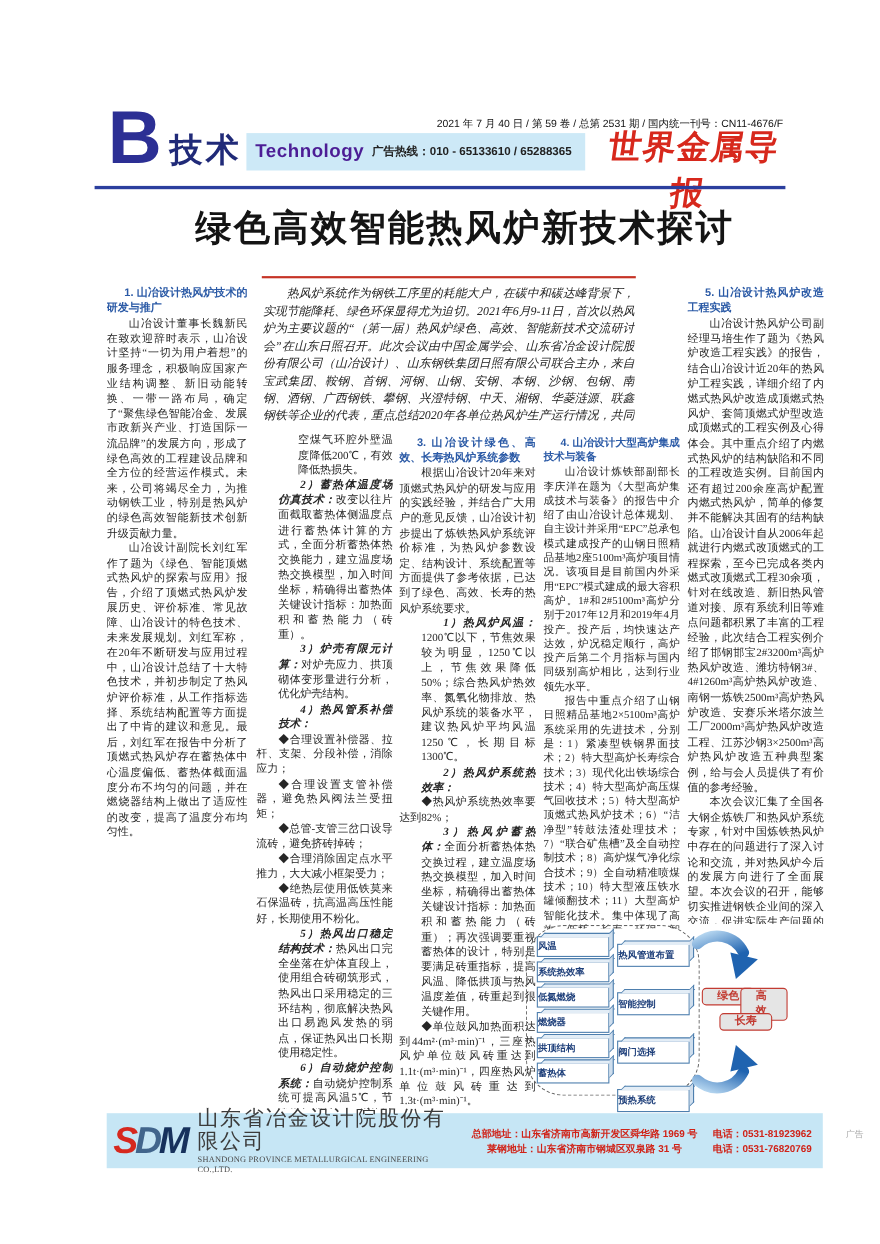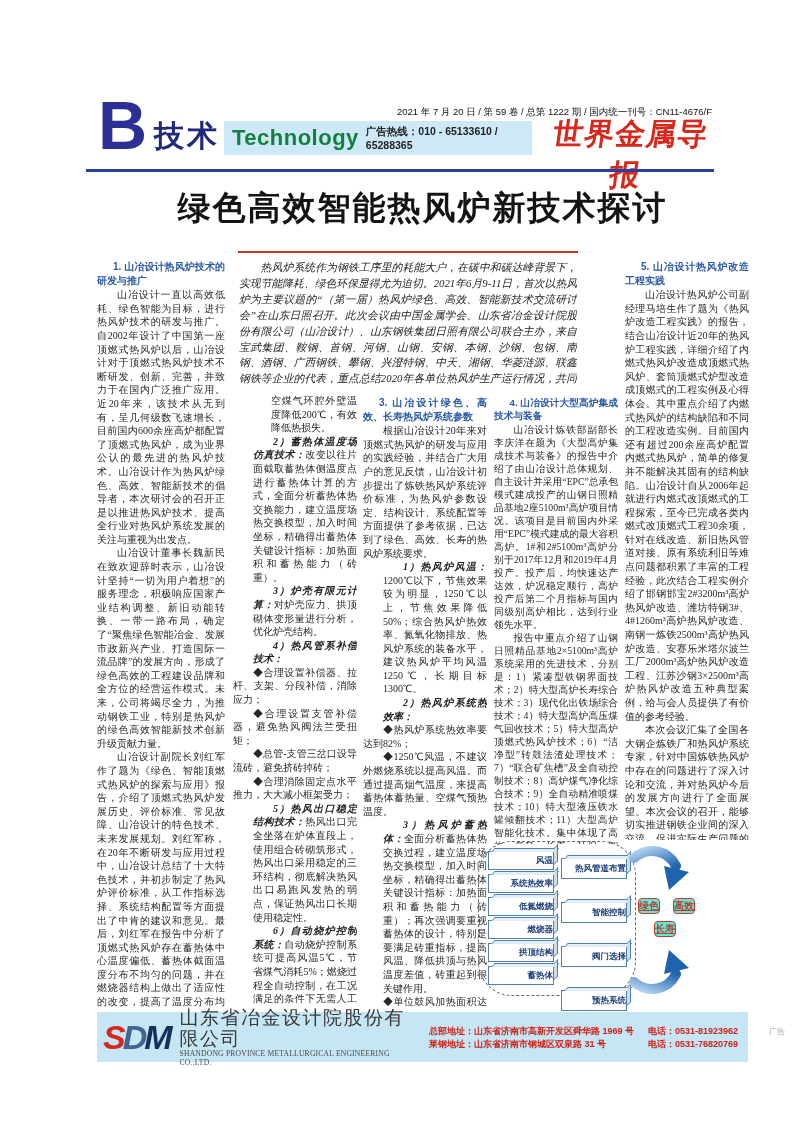--- a/index.html
+++ b/index.html
@@ -8,22 +8,22 @@
 
   
   .b-letter{position:absolute;left:98px;top:92px;font-family:"Liberation Sans",sans-serif;
             font-weight:900;font-size:68px;line-height:66px;color:#2c2f94;}
   .section-cn{position:absolute;left:154px;top:116px;font-family:"Liberation Sans",sans-serif;
             font-weight:900;font-size:30px;color:#202a78;letter-spacing:3px;}
   .dateline{position:absolute;top:106px;right:88px;font-family:"Liberation Sans",sans-serif;
             font-size:9.5px;color:#111;}
   .tech-bar{position:absolute;left:224px;top:121px;width:308px;height:34px;background:#cde9f7;
             display:flex;align-items:center;padding:0 8px;box-sizing:border-box;gap:7px;}
-  .tech-word{font-family:"Liberation Sans",sans-serif;font-weight:700;font-size:22px;
-            color:#15803d;letter-spacing:0.5px;}
+  .tech-word{font-family:"Liberation Sans",sans-serif;font-weight:700;font-size:17px;
+            color:#4c1d95;letter-spacing:0.5px;}
   .hotline{font-family:"Liberation Sans",sans-serif;font-weight:700;font-size:10.5px;color:#222;}
   .paper-logo{position:absolute;left:540px;top:114px;width:176px;text-align:center;
             font-weight:900;font-size:30px;color:#d7281c;transform:skewX(-8deg);
             letter-spacing:1px;font-family:"Liberation Serif",serif;}
   .blue-rule{position:absolute;left:86px;top:169px;width:628px;height:3px;background:#2b3f9e;}
 
   
   .headline{position:absolute;left:97px;top:186px;width:651px;margin:0;text-align:center;
             font-weight:900;font-size:33px;line-height:44px;color:#141414;letter-spacing:2px;}
   .red-rule{position:absolute;left:238px;top:251px;width:340px;height:2px;background:#c63426;}
@@ -49,107 +49,106 @@
   .k-b{text-indent:2em;}
 
   
   .diagram{position:absolute;left:476px;top:836px;width:240px;height:172px;}
   .furnace{position:absolute;left:2px;top:5px;width:156px;height:153px;
            border:1.6px dashed #666;border-radius:34px;}
   .dcol{position:absolute;display:flex;flex-direction:column;}
   .dleft{left:12px;top:15px;width:66px;gap:4px;}
   .dright{left:85px;top:22px;width:66px;gap:23px;}
   .box3d{position:relative;height:17px;background:#fff;border:1px solid #4e7fae;
-         display:flex;align-items:center;justify-content:flex-end;
+         display:flex;align-items:center;justify-content:flex-start;
          font-family:"Liberation Sans",sans-serif;font-weight:700;font-size:8.5px;
          color:#1e3f7a;white-space:nowrap;}
   .dright .box3d{height:19px;}
   .box3d::before{content:"";position:absolute;left:2px;top:-4px;width:100%;height:4px;
          background:#e3edf6;border:1px solid #4e7fae;border-bottom:none;box-sizing:border-box;
          transform:skewX(-45deg);transform-origin:0 100%;}
   .box3d::after{content:"";position:absolute;right:-5px;top:-4px;width:4px;height:100%;
          background:#cfdeed;border:1px solid #4e7fae;border-left:none;box-sizing:border-box;
          transform:skewY(-45deg);transform-origin:0 0;}
   .arrow{position:absolute;width:62px;height:48px;}
   .arrow-top{left:152px;top:8px;}
   .arrow-bottom{left:152px;top:112px;transform:scaleY(-1);}
   .pills{position:absolute;left:0;top:0;width:100%;height:100%;}
-  .pill{position:absolute;border:1.5px solid #c23b32;color:#c23b32;background:#5eead4;
+  .pill{position:absolute;border:1.5px solid #c23b32;color:#c23b32;background:#e5e5e5;
         border-radius:4px;font-family:"Liberation Sans",sans-serif;font-weight:700;
-        font-size:10px;line-height:14px;padding:0 0;text-decoration:underline;}
+        font-size:10px;line-height:14px;padding:0 13px;}
   .pill:nth-of-type(1){left:162px;top:62px;}
   .pill:nth-of-type(2){left:197px;top:62px;}
   .pill:nth-of-type(3){left:178px;top:85px;}
 
   
   .ad-label{position:absolute;left:769px;top:1002px;font-size:8px;color:#aaa;
         font-family:"Liberation Sans",sans-serif;margin-top:24px;}
   .footer{position:absolute;left:97px;top:1012px;width:651px;height:50px;background:#c6e6f5;
         display:flex;align-items:center;padding:0 10px 0 6px;box-sizing:border-box;}
   .sdm{display:flex;font-family:"Liberation Sans",sans-serif;font-style:italic;font-weight:900;
         font-size:34px;line-height:34px;letter-spacing:-3px;margin-right:10px;}
   .sdm span:nth-of-type(1){color:#d6281e;}
   .sdm span:nth-of-type(2){color:#41658c;}
   .sdm span:nth-of-type(3){color:#16315c;}
   .company{margin-right:8px;}
   .company-cn{font-family:"Liberation Sans",sans-serif;font-weight:400;font-size:19px;
         line-height:21px;color:#3b3b3b;letter-spacing:1.5px;}
   .company-en{font-size:7.6px;line-height:9px;color:#4a4a4a;letter-spacing:0.2px;}
   .contact{margin-left:auto;display:grid;grid-template-columns:auto auto;column-gap:14px;
         row-gap:3px;font-family:"Liberation Sans",sans-serif;font-weight:700;font-size:9px;
-        line-height:10px;color:#d02318;white-space:nowrap;}
+        line-height:10px;color:#d02318;white-space:nowrap;text-align:center;}
 </style>
 </head>
 <body>
 
 <div class="page">
 
   <div class="b-letter">B</div>
   <div class="section-cn">技术</div>
-  <div class="dateline">2021 年 7 月 20 日 / 第 59 卷 / 总第 1222 期 / 国内统一刊号：CN11-4676/F</div>
+  <div class="dateline">2021 年 7 月 40 日 / 第 59 卷 / 总第 2531 期 / 国内统一刊号：CN11-4676/F</div>
   <div class="tech-bar">
     <span class="tech-word">Technology</span>
     <span class="hotline">广告热线：010 - 65133610 / 65288365</span>
   </div>
   <div class="paper-logo">世界金属导报</div>
   <div class="blue-rule"></div>
 
   <h1 class="headline">绿色高效智能热风炉新技术探讨</h1>
   <div class="red-rule"></div>
   <div class="intro">热风炉系统作为钢铁工序里的耗能大户，在碳中和碳达峰背景下，实现节能降耗、绿色环保显得尤为迫切。2021年6月9-11日，首次以热风炉为主要议题的“（第一届）热风炉绿色、高效、智能新技术交流研讨会”在山东日照召开。此次会议由中国金属学会、山东省冶金设计院股份有限公司（山冶设计）、山东钢铁集团日照有限公司联合主办，来自宝武集团、鞍钢、首钢、河钢、山钢、安钢、本钢、沙钢、包钢、南钢、酒钢、广西钢铁、攀钢、兴澄特钢、中天、湘钢、华菱涟源、联鑫钢铁等企业的代表，重点总结2020年各单位热风炉生产运行情况，共同探讨了热风炉系统绿色智能设计、达标排放、节能减排、生产维护实践等共性问题，探讨了疫情时代下热风炉生产、管理的重点问题及解决办法，展望了中国热风炉的未来发展方向。</div>
 
   <div class="col col1">
 
   <div class="blk k-h"><span>1. 山冶设计热风炉技术的研发与推广</span></div>
-      <div class="blk k-p"><span>山冶设计一直以高效低耗、绿色智能为目标，进行热风炉技术的研发与推广。自2002年设计了中国第一座顶燃式热风炉以后，山冶设计对于顶燃式热风炉技术不断研发、创新、完善，并致力于在国内广泛推广应用。近20年来，该技术从无到有，呈几何级数飞速增长，目前国内600余座高炉都配置了顶燃式热风炉，成为业界公认的最先进的热风炉技术。山冶设计作为热风炉绿色、高效、智能新技术的倡导者，本次研讨会的召开正是以推进热风炉技术、提高全行业对热风炉系统发展的关注与重视为出发点。</span></div>
       <div class="blk k-p"><span>山冶设计董事长魏新民在致欢迎辞时表示，山冶设计坚持“一切为用户着想”的服务理念，积极响应国家产业结构调整、新旧动能转换、一带一路布局，确定了“聚焦绿色智能冶金、发展市政新兴产业、打造国际一流品牌”的发展方向，形成了绿色高效的工程建设品牌和全方位的经营运作模式。未来，公司将竭尽全力，为推动钢铁工业，特别是热风炉的绿色高效智能新技术创新升级贡献力量。</span></div>
       <div class="blk k-p"><span>山冶设计副院长刘红军作了题为《绿色、智能顶燃式热风炉的探索与应用》报告，介绍了顶燃式热风炉发展历史、评价标准、常见故障、山冶设计的特色技术、未来发展规划。刘红军称，在20年不断研发与应用过程中，山冶设计总结了十大特色技术，并初步制定了热风炉评价标准，从工作指标选择、系统结构配置等方面提出了中肯的建议和意见。最后，刘红军在报告中分析了顶燃式热风炉存在蓄热体中心温度偏低、蓄热体截面温度分布不均匀的问题，并在燃烧器结构上做出了适应性的改变，提高了温度分布均匀性。</span></div>
     </div>
   <div class="col col2">
 
   <div class="blk k-c"><span>空煤气环腔外壁温度降低200℃，有效降低热损失。</span></div>
       <div class="blk k-n"><span class="lead">2）蓄热体温度场仿真技术：</span><span>改变以往片面截取蓄热体侧温度点进行蓄热体计算的方式，全面分析蓄热体热交换能力，建立温度场热交换模型，加入时间坐标，精确得出蓄热体关键设计指标：加热面积和蓄热能力（砖重）。</span></div>
       <div class="blk k-n"><span class="lead">3）炉壳有限元计算：</span><span>对炉壳应力、拱顶砌体变形量进行分析，优化炉壳结构。</span></div>
       <div class="blk k-n"><span class="lead">4）热风管系补偿技术：</span><span></span></div>
       <div class="blk k-b"><span>◆合理设置补偿器、拉杆、支架、分段补偿，消除应力；</span></div>
       <div class="blk k-b"><span>◆合理设置支管补偿器，避免热风阀法兰受扭矩；</span></div>
       <div class="blk k-b"><span>◆总管-支管三岔口设导流砖，避免挤砖掉砖；</span></div>
       <div class="blk k-b"><span>◆合理消除固定点水平推力，大大减小框架受力；</span></div>
+      <div class="blk k-b"><span>◆绝热层使用低铁莫来石保温砖，抗高温高压性能好，长期使用不粉化。</span></div>
       <div class="blk k-n"><span class="lead">5）热风出口稳定结构技术：</span><span>热风出口完全坐落在炉体直段上，使用组合砖砌筑形式，热风出口采用稳定的三环结构，彻底解决热风出口易跑风发热的弱点，保证热风出口长期使用稳定性。</span></div>
       <div class="blk k-n"><span class="lead">6）自动烧炉控制系统：</span><span>自动烧炉控制系统可提高风温5℃，节省煤气消耗5%；燃烧过程全自动控制，在工况满足的条件下无需人工干预。</span></div>
       <div class="blk k-n"><span class="lead">7）炉壳全钢支撑臂结构：</span><span>取消支撑臂耐火混凝土，节省投资。</span></div>
     </div>
   <div class="col col3">
 
   <div class="blk k-h"><span>3. 山冶设计绿色、高效、长寿热风炉系统参数</span></div>
       <div class="blk k-p"><span>根据山冶设计20年来对顶燃式热风炉的研发与应用的实践经验，并结合广大用户的意见反馈，山冶设计初步提出了炼铁热风炉系统评价标准，为热风炉参数设定、结构设计、系统配置等方面提供了参考依据，已达到了绿色、高效、长寿的热风炉系统要求。</span></div>
       <div class="blk k-n"><span class="lead">1）热风炉风温：</span><span>1200℃以下，节焦效果较为明显，1250℃以上，节焦效果降低50%；综合热风炉热效率、氮氧化物排放、热风炉系统的装备水平，建议热风炉平均风温1250℃，长期目标1300℃。</span></div>
       <div class="blk k-n"><span class="lead">2）热风炉系统热效率：</span><span></span></div>
       <div class="blk k-b"><span>◆热风炉系统热效率要达到82%；</span></div>
-      <div class="blk k-b"><span>◆1250℃风温，不建议外燃烧系统以提高风温。而通过提高烟气温度，来提高蓄热体蓄热量、空煤气预热温度。</span></div>
       <div class="blk k-n"><span class="lead">3）热风炉蓄热体：</span><span>全面分析蓄热体热交换过程，建立温度场热交换模型，加入时间坐标，精确得出蓄热体关键设计指标：加热面积和蓄热能力（砖重）；再次强调要重视蓄热体的设计，特别是要满足砖重指标，提高风温、降低拱顶与热风温度差值，砖重起到很关键作用。</span></div>
       <div class="blk k-b"><span>◆单位鼓风加热面积达到44m²·(m³·min)⁻¹，三座热风炉单位鼓风砖重达到1.1t·(m³·min)⁻¹，四座热风炉单位鼓风砖重达到1.3t·(m³·min)⁻¹。</span></div>
     </div>
   <div class="col col4">
 
   <div class="blk k-h"><span>4. 山冶设计大型高炉集成技术与装备</span></div>
       <div class="blk k-p"><span>山冶设计炼铁部副部长李庆洋在题为《大型高炉集成技术与装备》的报告中介绍了由山冶设计总体规划、自主设计并采用“EPC”总承包模式建成投产的山钢日照精品基地2座5100m³高炉项目情况。该项目是目前国内外采用“EPC”模式建成的最大容积高炉。1#和2#5100m³高炉分别于2017年12月和2019年4月投产。投产后，均快速达产达效，炉况稳定顺行，高炉投产后第二个月指标与国内同级别高炉相比，达到行业领先水平。</span></div>
       <div class="blk k-p"><span>报告中重点介绍了山钢日照精品基地2×5100m³高炉系统采用的先进技术，分别是：1）紧凑型铁钢界面技术；2）特大型高炉长寿综合技术；3）现代化出铁场综合技术；4）特大型高炉高压煤气回收技术；5）特大型高炉顶燃式热风炉技术；6）“洁净型”转鼓法渣处理技术；7）“联合矿焦槽”及全自动控制技术；8）高炉煤气净化综合技术；9）全自动精准喷煤技术；10）特大型液压铁水罐倾翻技术；11）大型高炉智能化技术。集中体现了高效、低耗、长寿、环保、智能化大型高炉特点。</span></div>
     </div>
   <div class="col col5">

